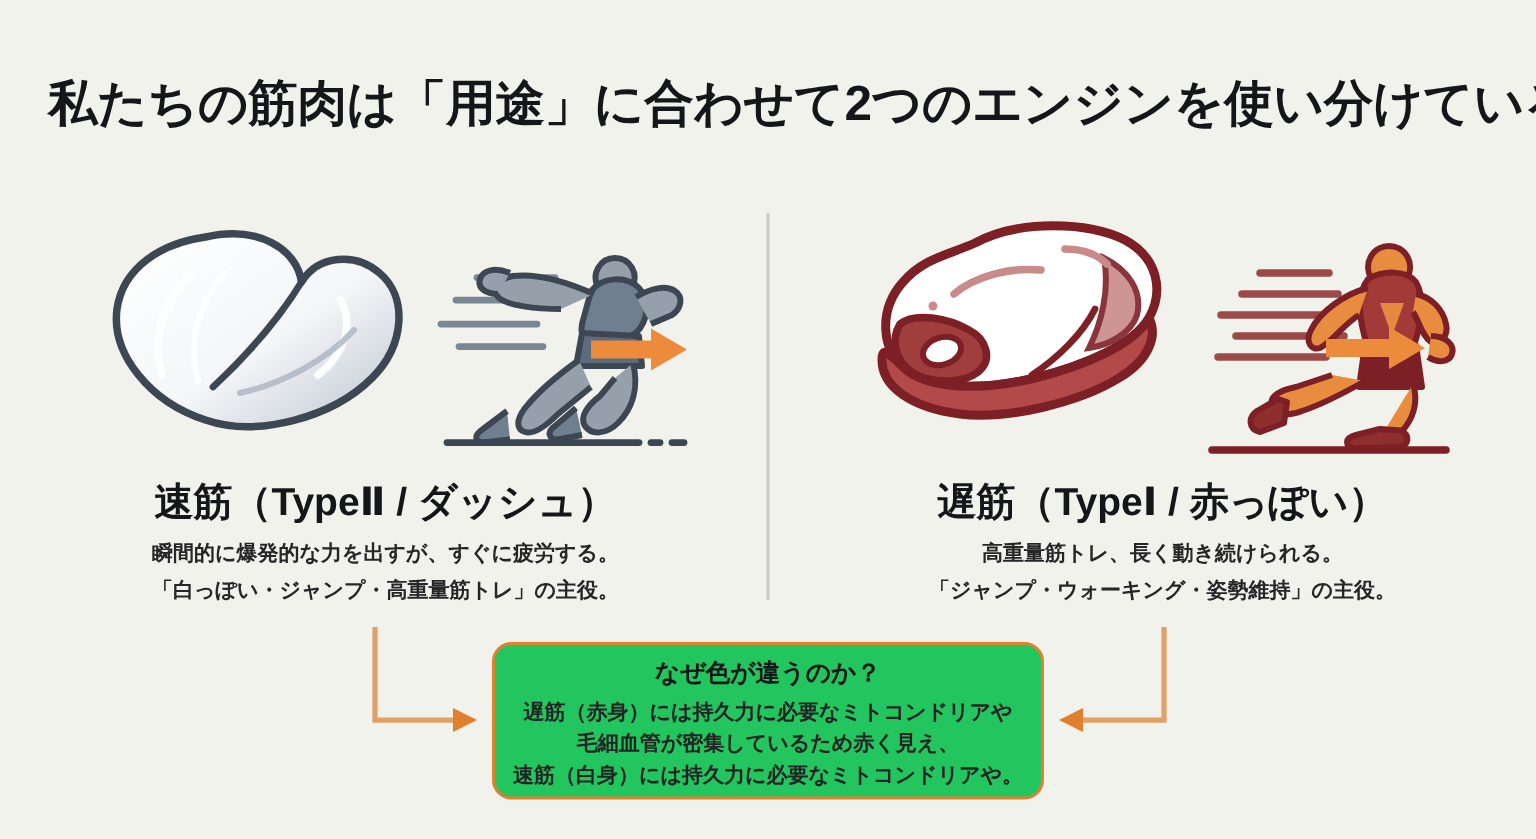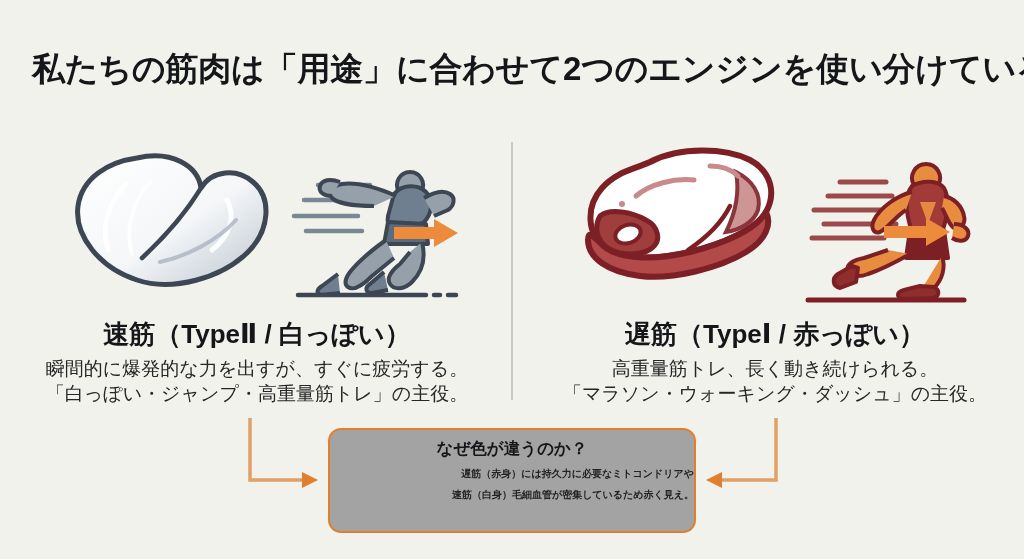--- a/index.html
+++ b/index.html
@@ -50,51 +50,50 @@
     text-align:center;
     font-size:26px;
     font-weight:bold;
     color:#15161a;
     white-space:nowrap;
   }
   .col-desc {
     position:absolute;
     top:216px; left:0; width:470px;
     text-align:center;
-    font-size:19px;
-    font-weight:normal;
+    font-size:14px;
+    font-weight:bold;
     line-height:25px;
     color:#262628;
   }
   .col-desc div { white-space:nowrap; }
 
   
   .connectors { position:absolute; left:0; top:400px; width:1024px; height:90px; }
 
   
   .callout {
     position:absolute;
     left:328px; top:428px;
     width:368px; height:105px;
-    background:#a3a3a3;
+    background:#22c55e;
     border:2.5px solid #e0802e;
     border-radius:13px;
-    font-family:Liberation Mono, monospace;
   }
   .callout-title {
     margin-top:8px;
     text-align:center;
     font-size:16.5px;
     font-weight:bold;
     color:#15161a;
   }
   .callout-body {
     margin-top:4px;
-    text-align:right;
-    font-size:10px;
+    text-align:center;
+    font-size:14px;
     font-weight:bold;
     line-height:21px;
     color:#232325;
   }
   .callout-body div { white-space:nowrap; }
 </style>
 </head>
 <body>
 
 <div id="slide">
@@ -147,21 +146,21 @@
           <line x1="412" y1="155" x2="418" y2="155" stroke="#3d4653" stroke-width="4.5" stroke-linecap="round"></line>
           <line x1="426" y1="155" x2="434" y2="155" stroke="#3d4653" stroke-width="4.5" stroke-linecap="round"></line>
         </g>
 
         <g>
           <path d="M372 87 L412 87 L412 79 L436 93 L412 107 L412 99 L372 99 Z" fill="#ec8b3c"></path>
         </g>
       </svg>
     </div>
 
-    <div class="col-title">速筋（TypeⅡ / 白っぽい）</div>
+    <div class="col-title">速筋（TypeⅡ / ダッシュ）</div>
     <div class="col-desc">
       <div>瞬間的に爆発的な力を出すが、すぐに疲労する。</div>
       <div>「白っぽい・ジャンプ・高重量筋トレ」の主役。</div>
     </div>
   </div>
 
   <div class="col col-right">
 
     <div class="art">
       <svg width="470" height="165" viewBox="0 0 470 165">
@@ -206,38 +205,39 @@
 
         <g>
           <path d="M344 86 L386 86 L386 78 L410 92 L386 106 L386 98 L344 98 Z" fill="#ec8b3c"></path>
         </g>
       </svg>
     </div>
 
     <div class="col-title">遅筋（TypeⅠ / 赤っぽい）</div>
     <div class="col-desc">
       <div>高重量筋トレ、長く動き続けられる。</div>
-      <div>「マラソン・ウォーキング・ダッシュ」の主役。</div>
+      <div>「ジャンプ・ウォーキング・姿勢維持」の主役。</div>
     </div>
   </div>
 
   <div class="connectors">
     <svg width="1024" height="90" viewBox="0 0 1024 90">
       <g fill="none" stroke="#e0a066" stroke-width="3.5">
         <path d="M250 18 L250 80 L302 80"></path>
       </g>
       <path d="M318 80 L302 72 L302 88 Z" fill="#e0802e"></path>
       <g fill="none" stroke="#e0a066" stroke-width="3.5">
         <path d="M776 18 L776 80 L722 80"></path>
       </g>
       <path d="M706 80 L722 72 L722 88 Z" fill="#e0802e"></path>
     </svg>
   </div>
 
   <div class="callout">
     <div class="callout-title">なぜ色が違うのか？</div>
     <div class="callout-body">
       <div>遅筋（赤身）には持久力に必要なミトコンドリアや</div>
-      <div>速筋（白身）毛細血管が密集しているため赤く見え。</div>
+      <div>毛細血管が密集しているため赤く見え、</div>
+      <div>速筋（白身）には持久力に必要なミトコンドリアや。</div>
     </div>
   </div>
 
 </div>
 
 </body></html>

